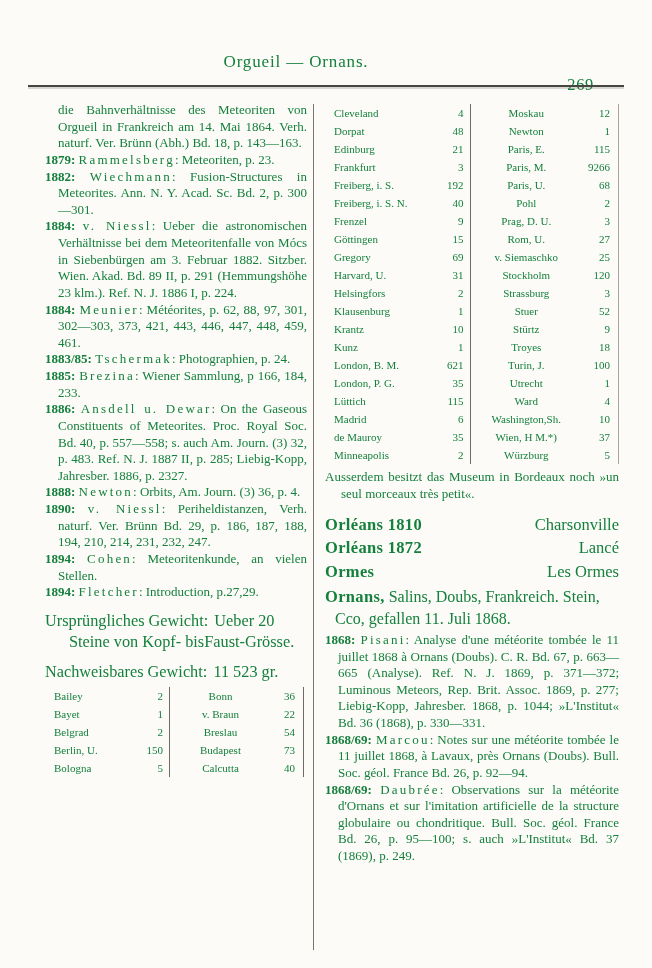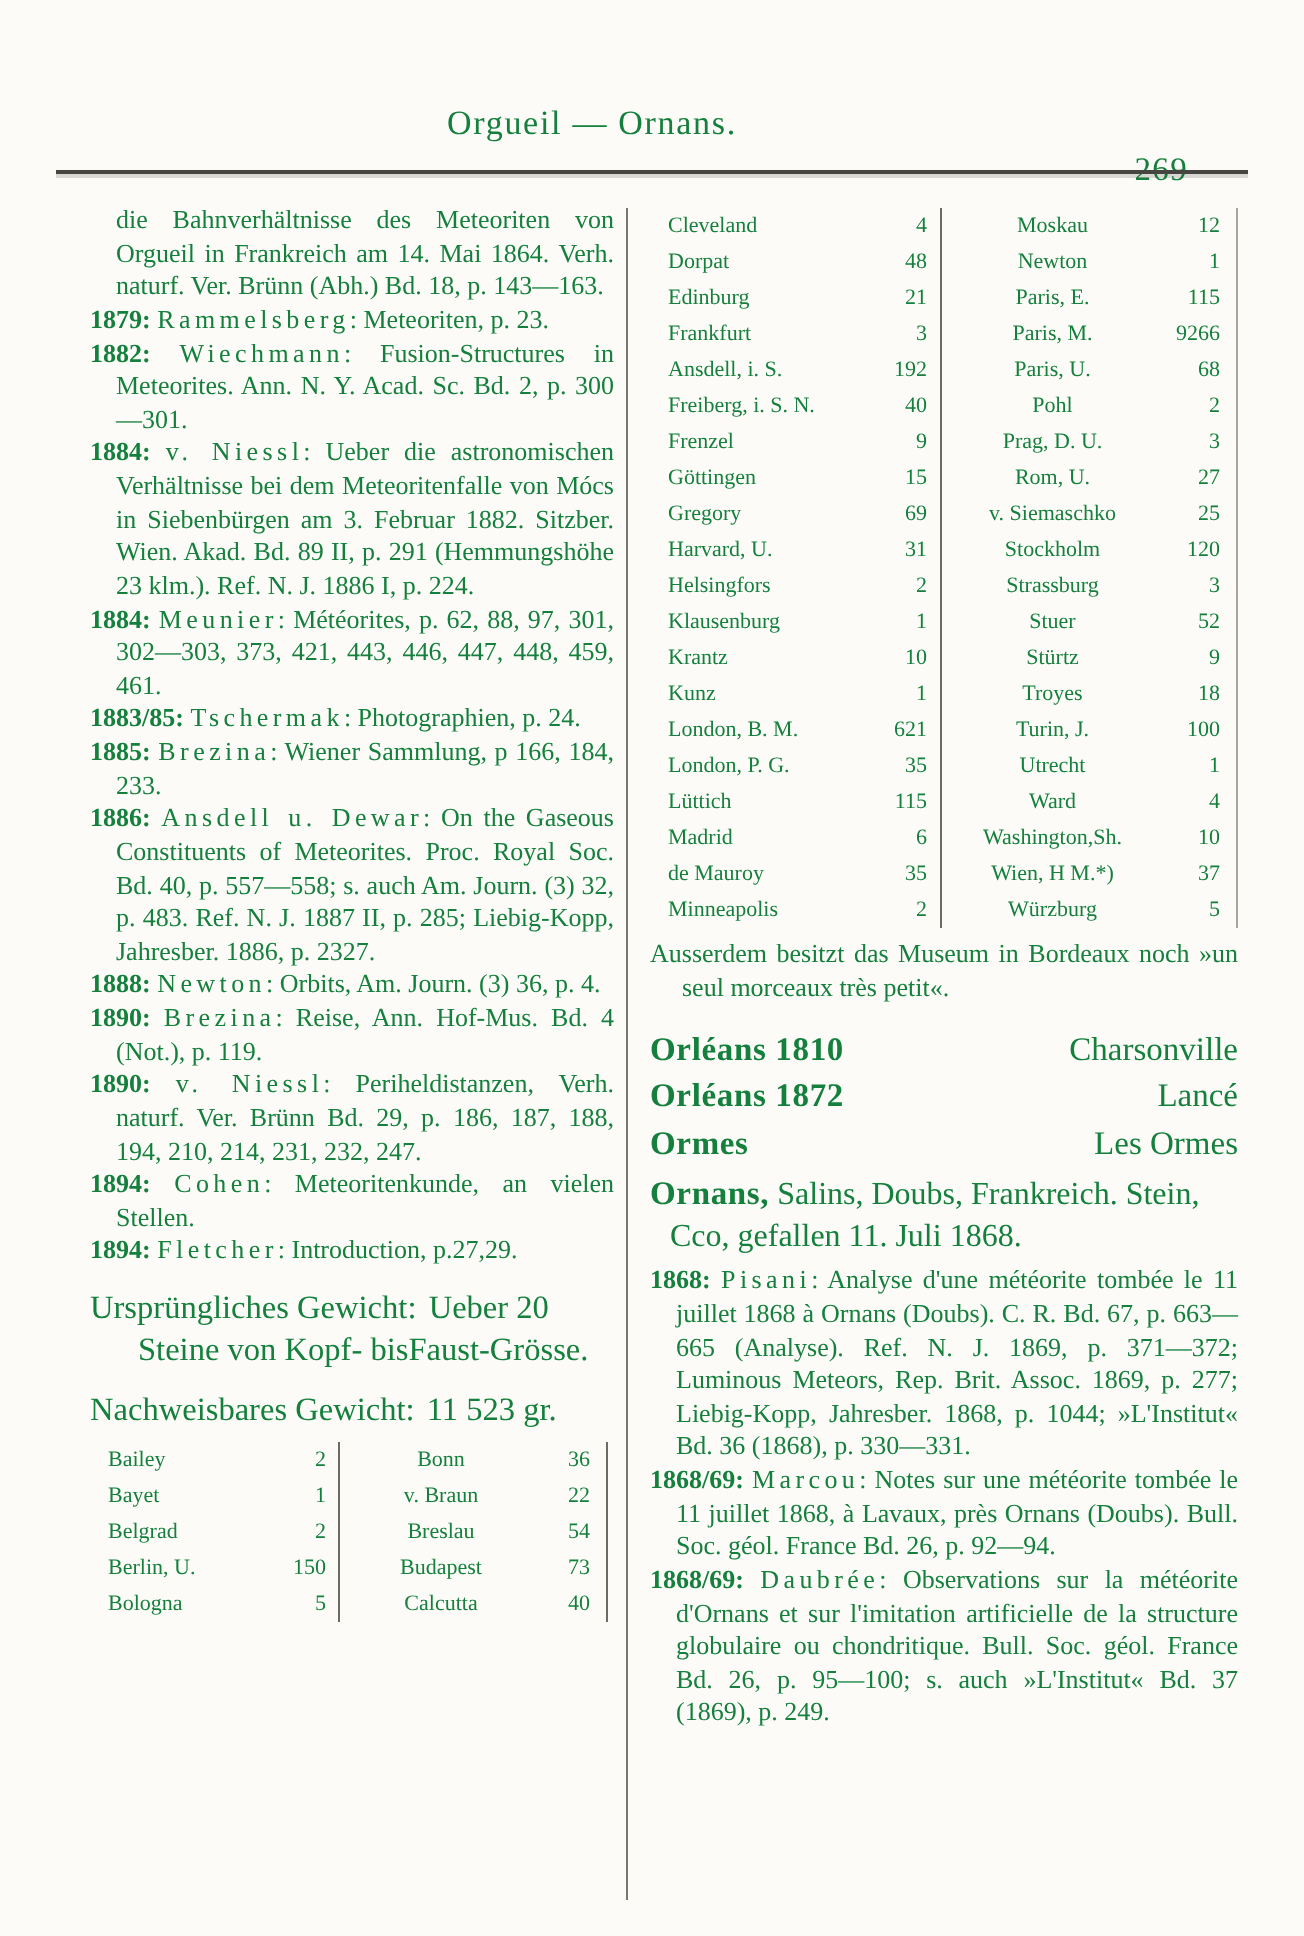--- a/index.html
+++ b/index.html
@@ -72,21 +72,20 @@
       <p class="entry cont">die Bahnverhältnisse des Meteoriten von Orgueil in Frankreich am 14. Mai 1864. Verh. naturf. Ver. Brünn (Abh.) Bd. 18, p. 143—163.</p>
       <div id="left-bib">
           <p class="entry"><span class="yr">1879: </span><span class="author">Rammelsberg</span><span>: Meteoriten, p. 23.</span></p>
           <p class="entry"><span class="yr">1882: </span><span class="author">Wiechmann</span><span>: Fusion-Structures in Meteorites. Ann. N. Y. Acad. Sc. Bd. 2, p. 300—301.</span></p>
           <p class="entry"><span class="yr">1884: </span><span class="author">v. Niessl</span><span>: Ueber die astronomischen Verhältnisse bei dem Meteoritenfalle von Mócs in Siebenbürgen am 3. Februar 1882. Sitzber. Wien. Akad. Bd. 89 II, p. 291 (Hemmungshöhe 23 klm.). Ref. N. J. 1886 I, p. 224.</span></p>
           <p class="entry"><span class="yr">1884: </span><span class="author">Meunier</span><span>: Météorites, p. 62, 88, 97, 301, 302—303, 373, 421, 443, 446, 447, 448, 459, 461.</span></p>
           <p class="entry"><span class="yr">1883/85: </span><span class="author">Tschermak</span><span>: Photographien, p. 24.</span></p>
           <p class="entry"><span class="yr">1885: </span><span class="author">Brezina</span><span>: Wiener Sammlung, p 166, 184, 233.</span></p>
           <p class="entry"><span class="yr">1886: </span><span class="author">Ansdell u. Dewar</span><span>: On the Gaseous Constituents of Meteorites. Proc. Royal Soc. Bd. 40, p. 557—558; s. auch Am. Journ. (3) 32, p. 483. Ref. N. J. 1887 II, p. 285; Liebig-Kopp, Jahresber. 1886, p. 2327.</span></p>
           <p class="entry"><span class="yr">1888: </span><span class="author">Newton</span><span>: Orbits, Am. Journ. (3) 36, p. 4.</span></p>
-          <p class="entry"><span class="yr">1890: </span><span class="author">Brezina</span><span>: Reise, Ann. Hof-Mus. Bd. 4 (Not.), p. 119.</span></p>
           <p class="entry"><span class="yr">1890: </span><span class="author">v. Niessl</span><span>: Periheldistanzen, Verh. naturf. Ver. Brünn Bd. 29, p. 186, 187, 188, 194, 210, 214, 231, 232, 247.</span></p>
           <p class="entry"><span class="yr">1894: </span><span class="author">Cohen</span><span>: Meteoritenkunde, an vielen Stellen.</span></p>
           <p class="entry"><span class="yr">1894: </span><span class="author">Fletcher</span><span>: Introduction, p.27,29.</span></p>
         </div>
 
       <p class="weight-head"><span>Ursprüngliches Gewicht:</span> <span class="val">Ueber 20 Steine von Kopf- bisFaust-Grösse.</span></p>
 
       <p class="weight-head"><span>Nachweisbares Gewicht:</span> <span class="val">11 523 gr.</span></p>
 
       <div class="mtable mtable-left" id="left-table">
@@ -124,21 +123,21 @@
           <div class="m-name second">Newton</div>
           <div class="m-count second">1</div>
           <div class="m-name first">Edinburg</div>
           <div class="m-count first">21</div>
           <div class="m-name second">Paris, E.</div>
           <div class="m-count second">115</div>
           <div class="m-name first">Frankfurt</div>
           <div class="m-count first">3</div>
           <div class="m-name second">Paris, M.</div>
           <div class="m-count second">9266</div>
-          <div class="m-name first">Ansdell, i. S.</div>
+          <div class="m-name first">Freiberg, i. S.</div>
           <div class="m-count first">192</div>
           <div class="m-name second">Paris, U.</div>
           <div class="m-count second">68</div>
           <div class="m-name first">Freiberg, i. S. N.</div>
           <div class="m-count first">40</div>
           <div class="m-name second">Pohl</div>
           <div class="m-count second">2</div>
           <div class="m-name first">Frenzel</div>
           <div class="m-count first">9</div>
           <div class="m-name second">Prag, D. U.</div>

